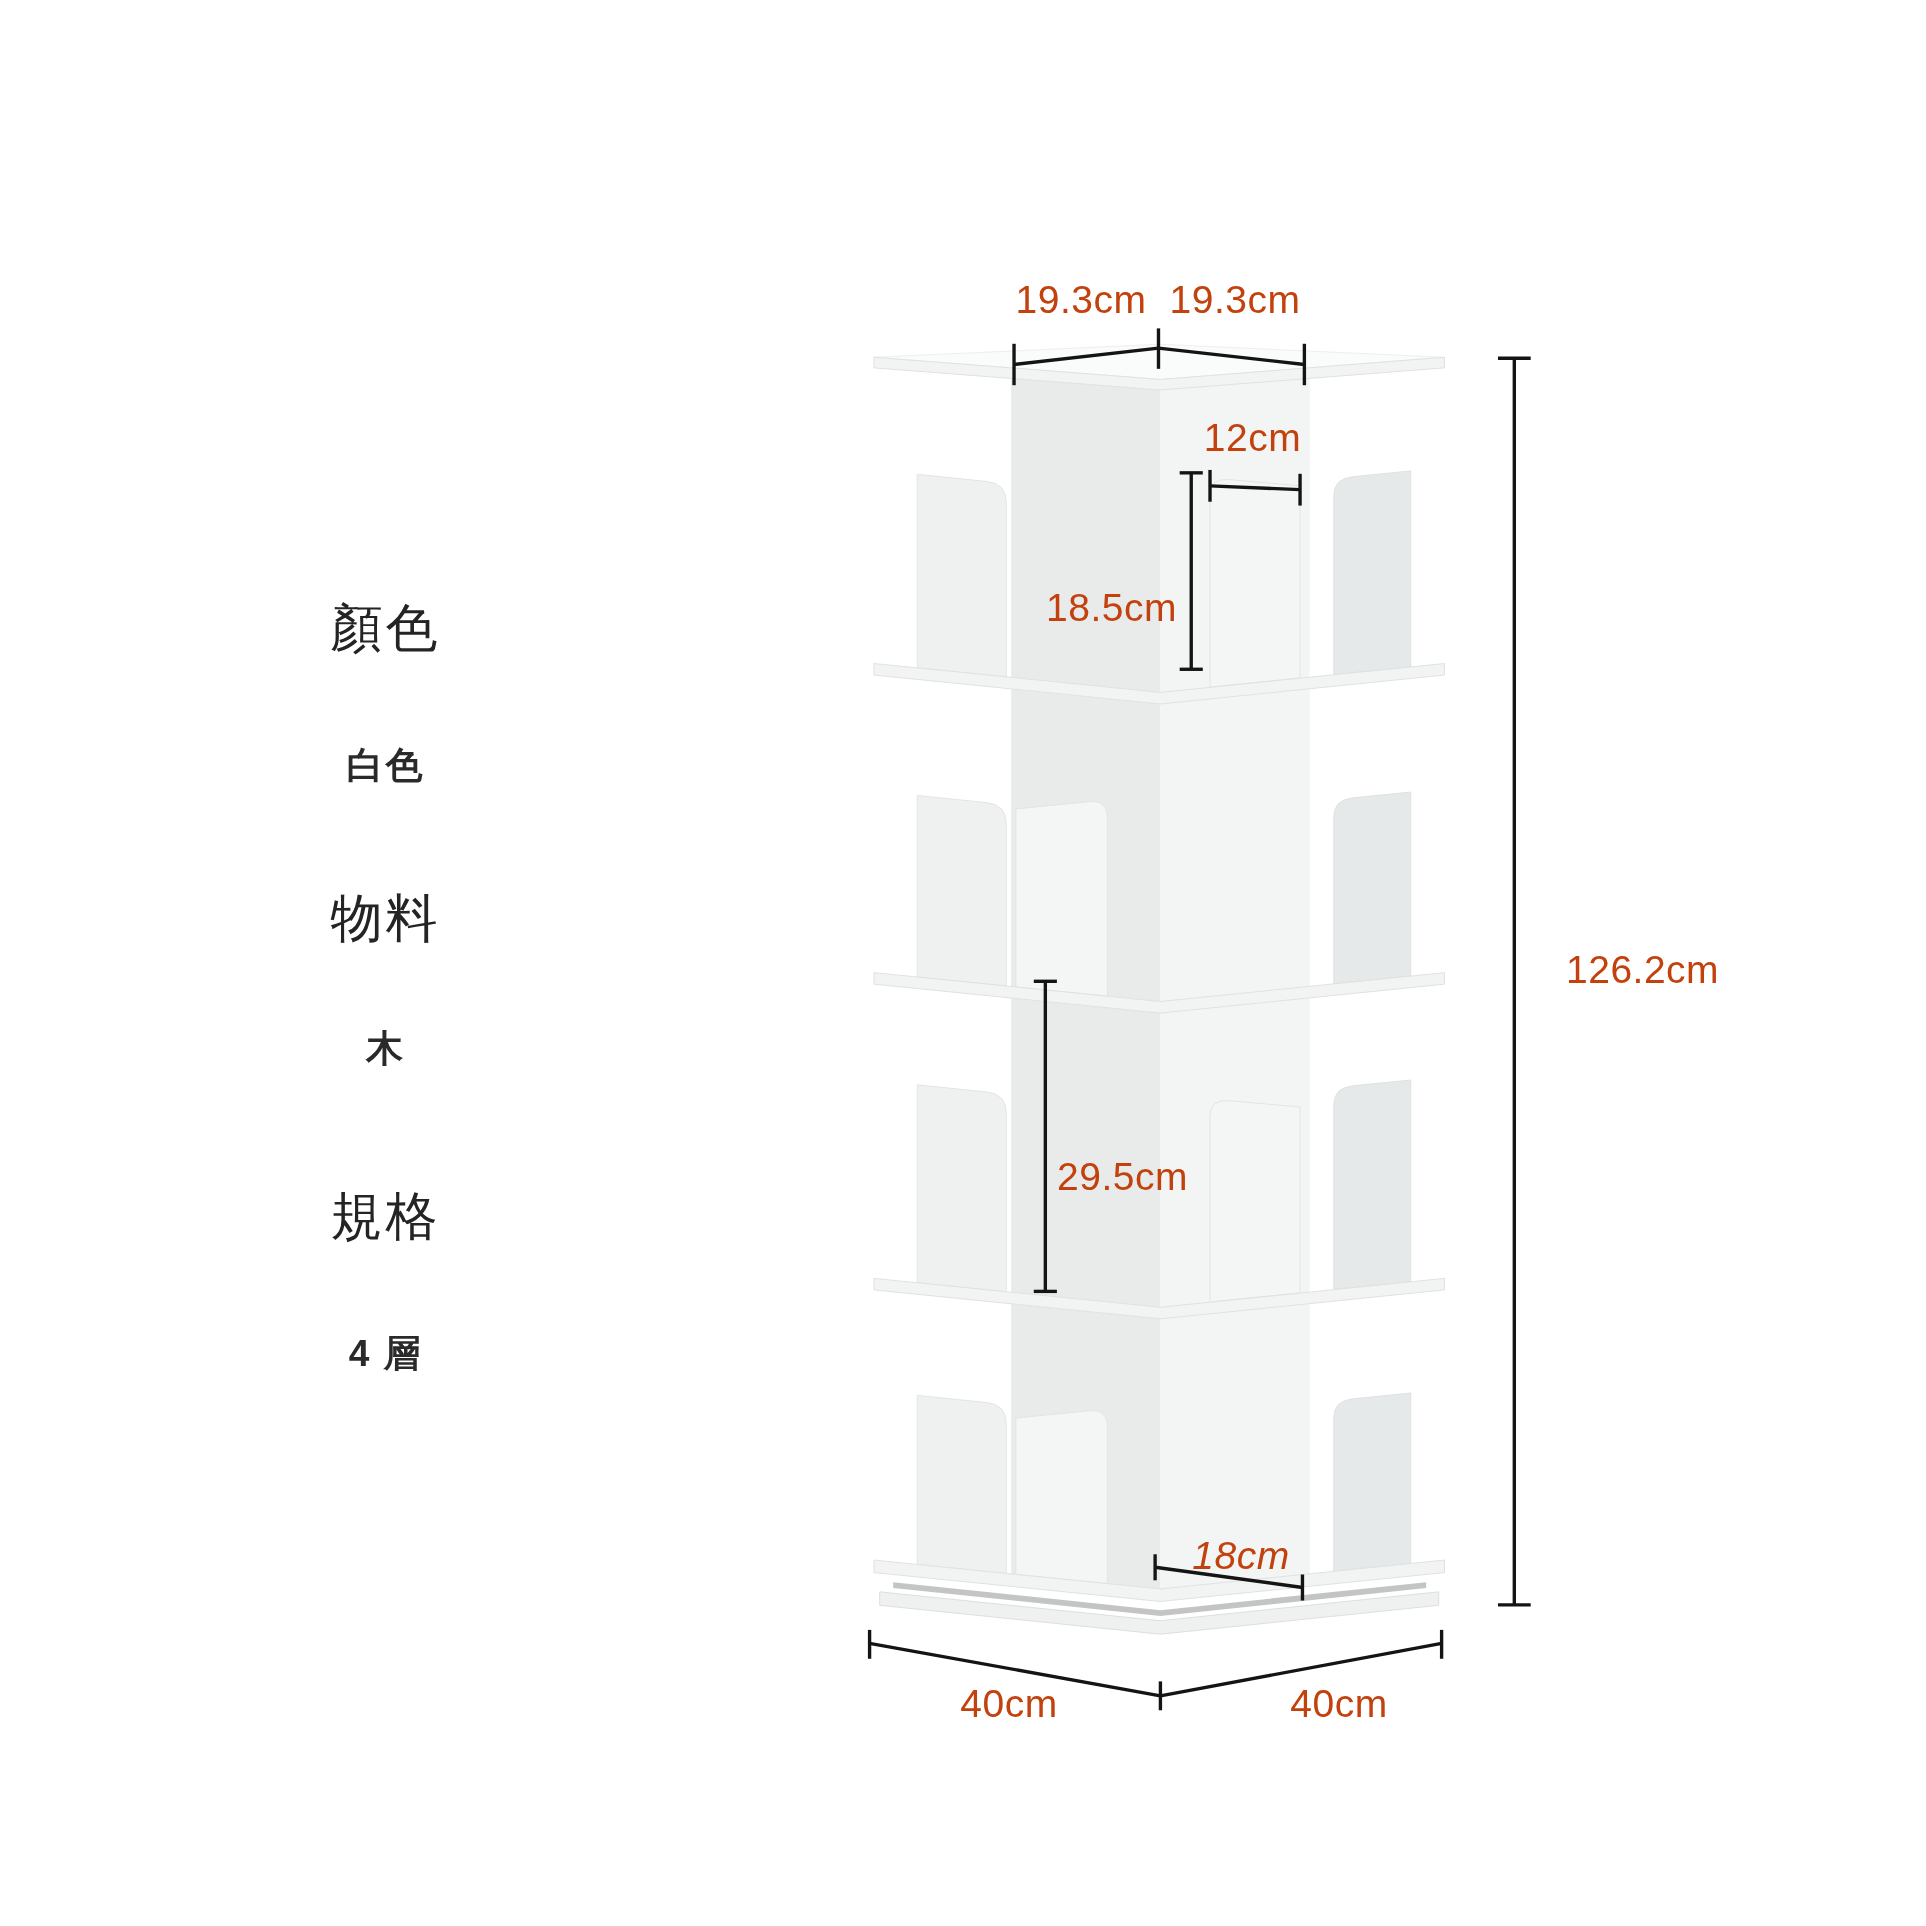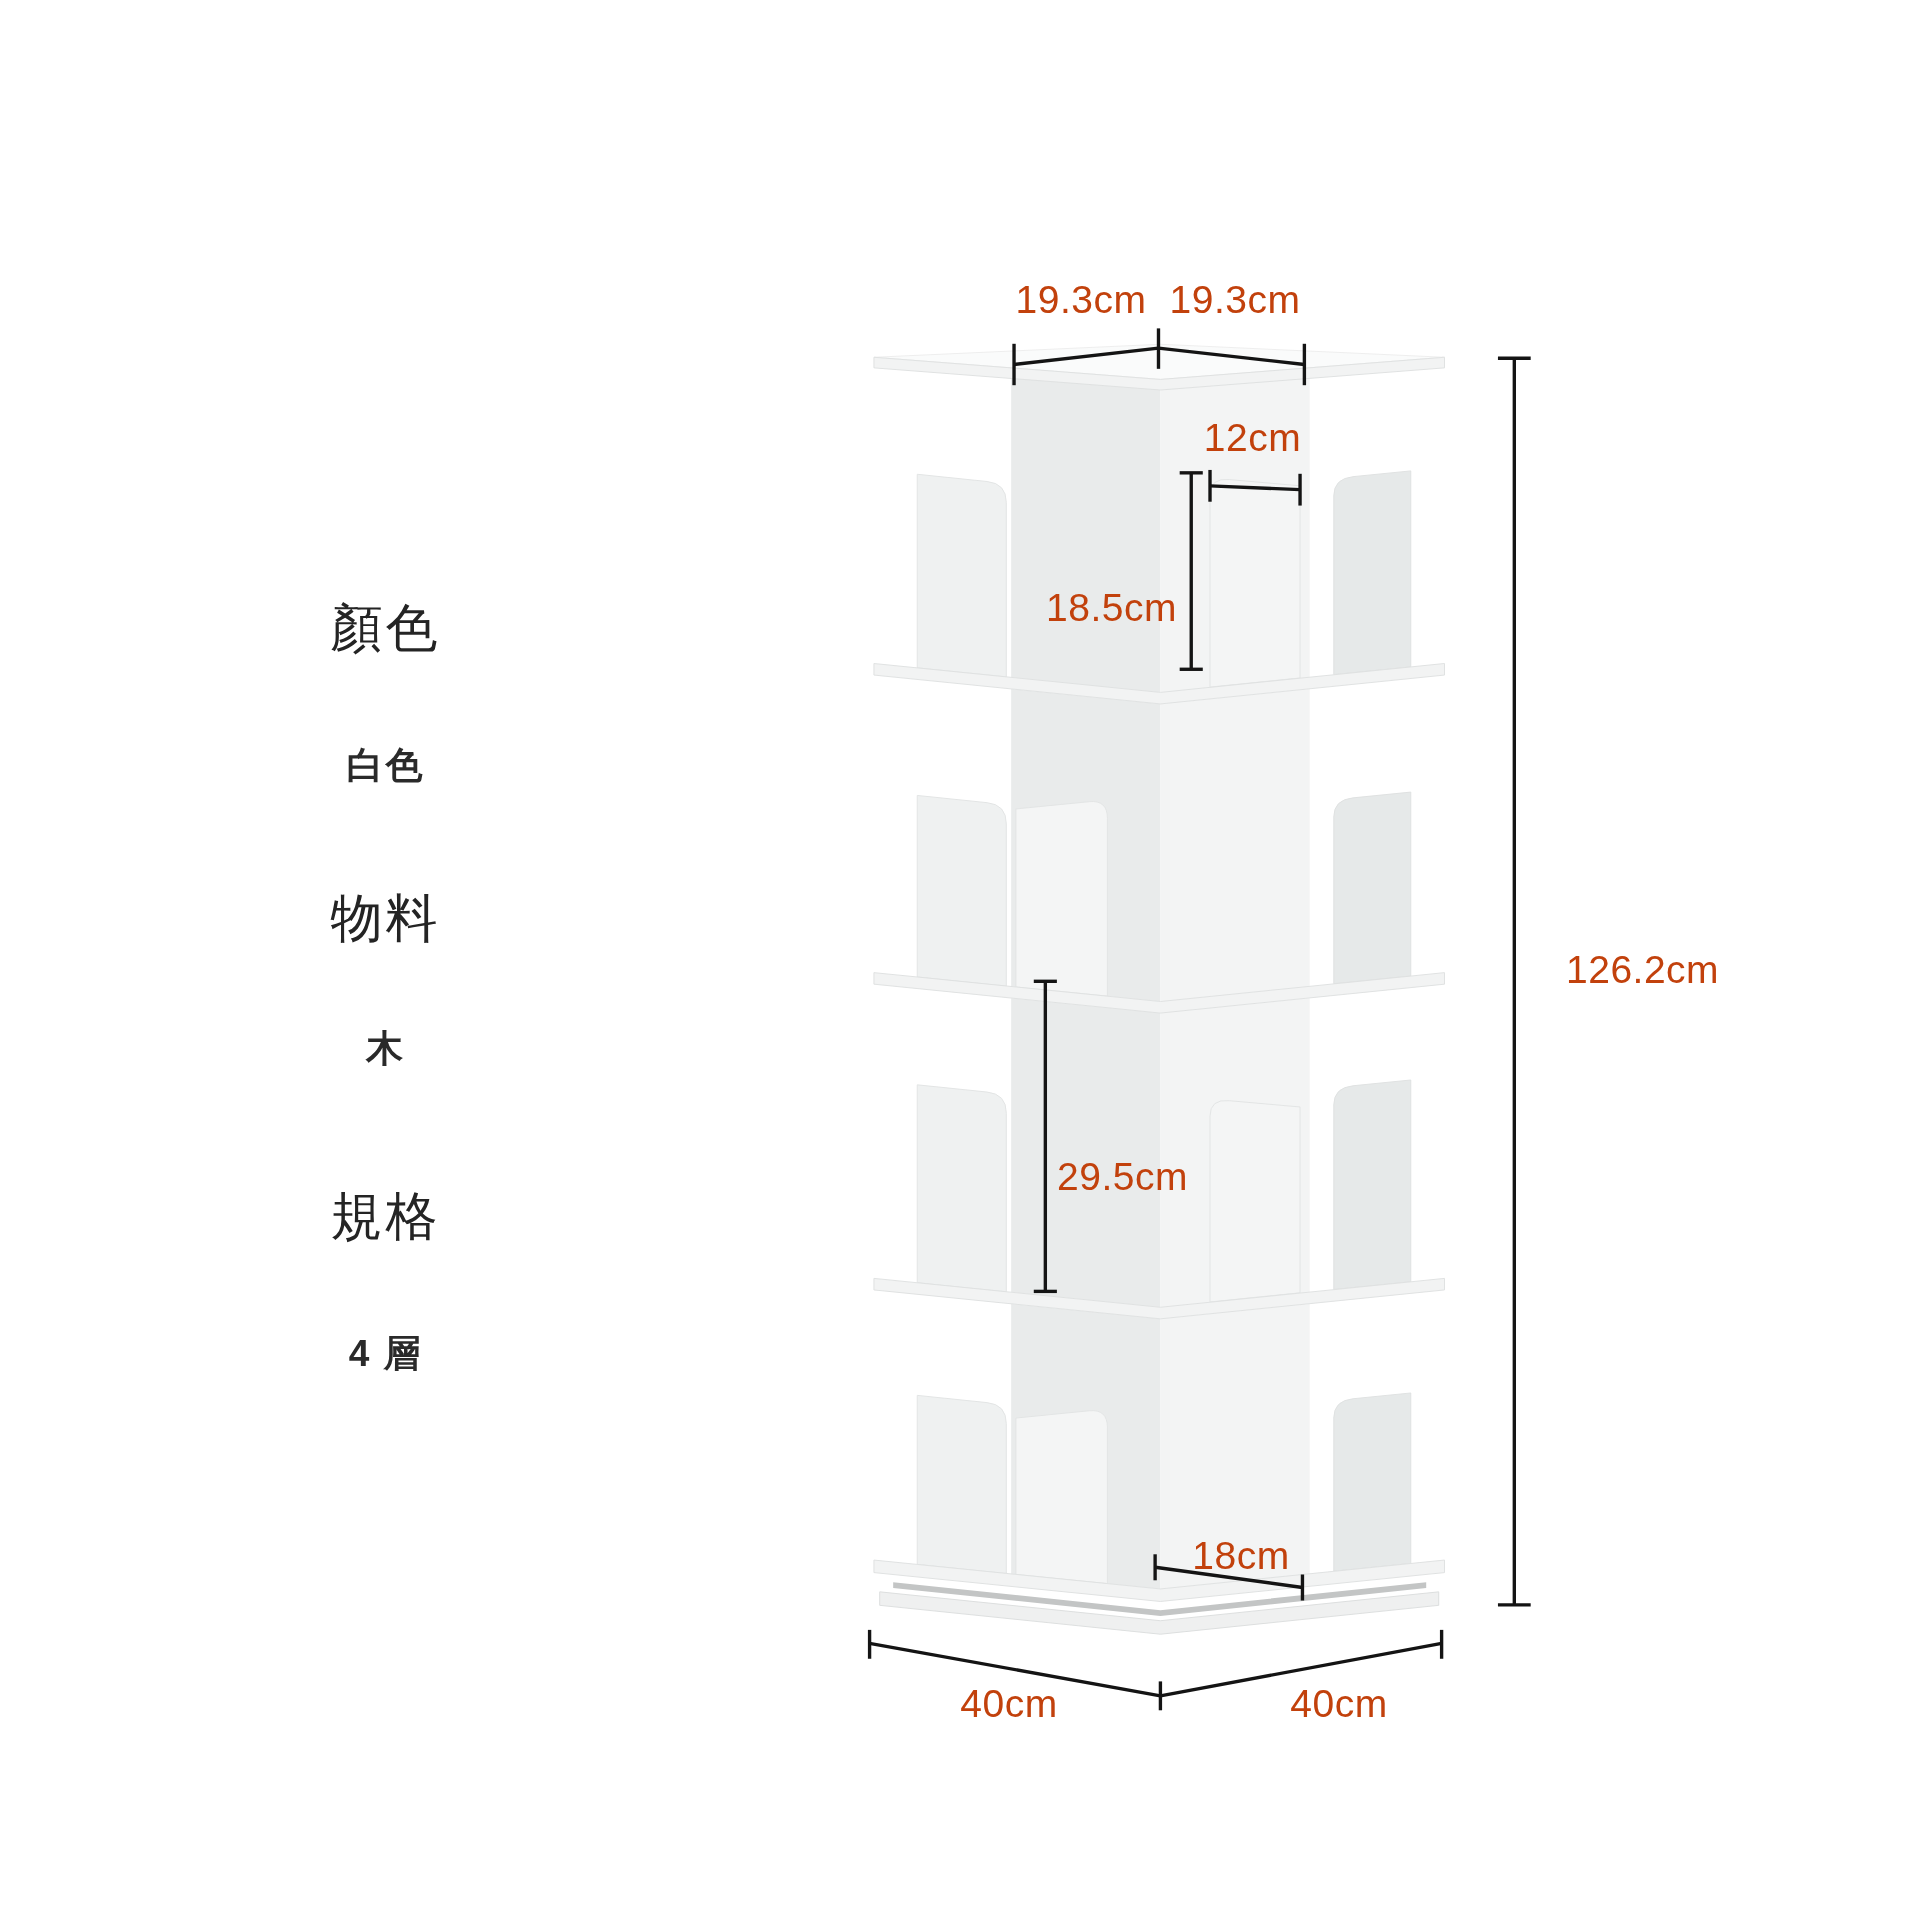--- a/index.html
+++ b/index.html
@@ -168,19 +168,19 @@
     <div class="spec-value" style="top:1335px;">4 層</div>
   </div>
 
   <div>
     <div class="dim-label" style="left:1009px; top:280px;  width:144px;">19.3cm</div>
     <div class="dim-label" style="left:1163px; top:280px;  width:144px;">19.3cm</div>
     <div class="dim-label" style="left:1190px; top:418px;  width:125px;">12cm</div>
     <div class="dim-label align-right" style="left:1033px; top:588px; width:144px;">18.5cm</div>
     <div class="dim-label" style="left:1055px; top:1157px; width:135px;">29.5cm</div>
     <div class="dim-label align-left" style="left:1530px; top:950px; width:202px;margin-left:36px;">126.2cm</div>
-    <div class="dim-label" style="left:1169px; top:1536px; width:144px;">18cm</div>
+    <div class="dim-label" style="left:1169px; top:1536px; width:144px;font-style:italic;">18cm</div>
     <div class="dim-label" style="left:937px; top:1684px; width:144px;">40cm</div>
     <div class="dim-label" style="left:1267px; top:1684px; width:144px;">40cm</div>
   </div>
 
 </div>
 
 
 </body></html>

